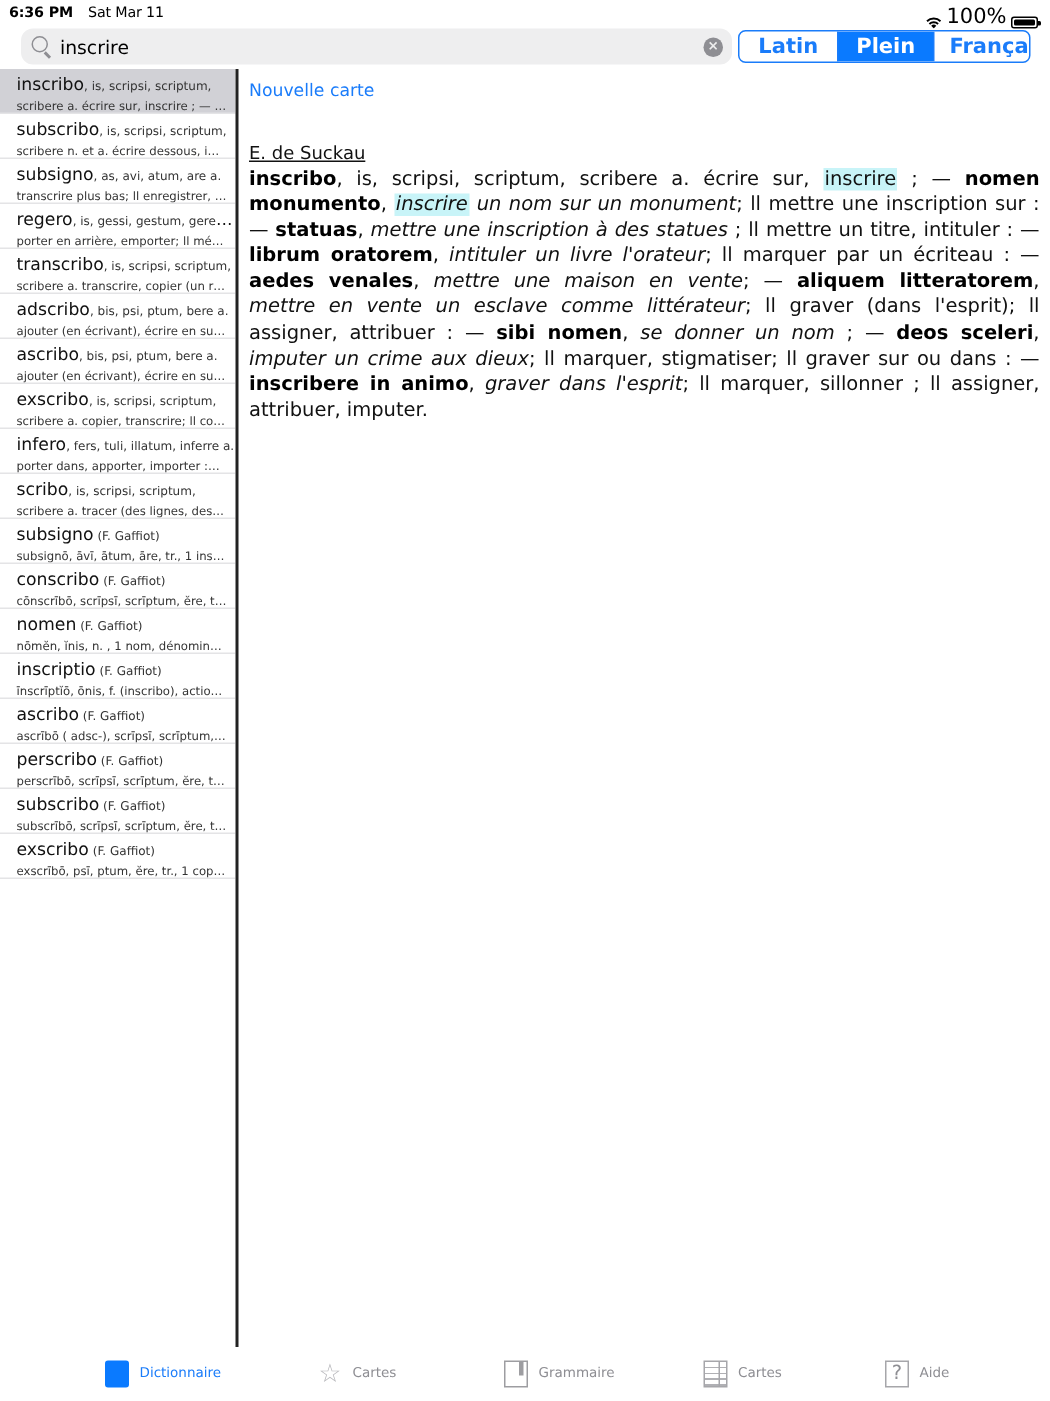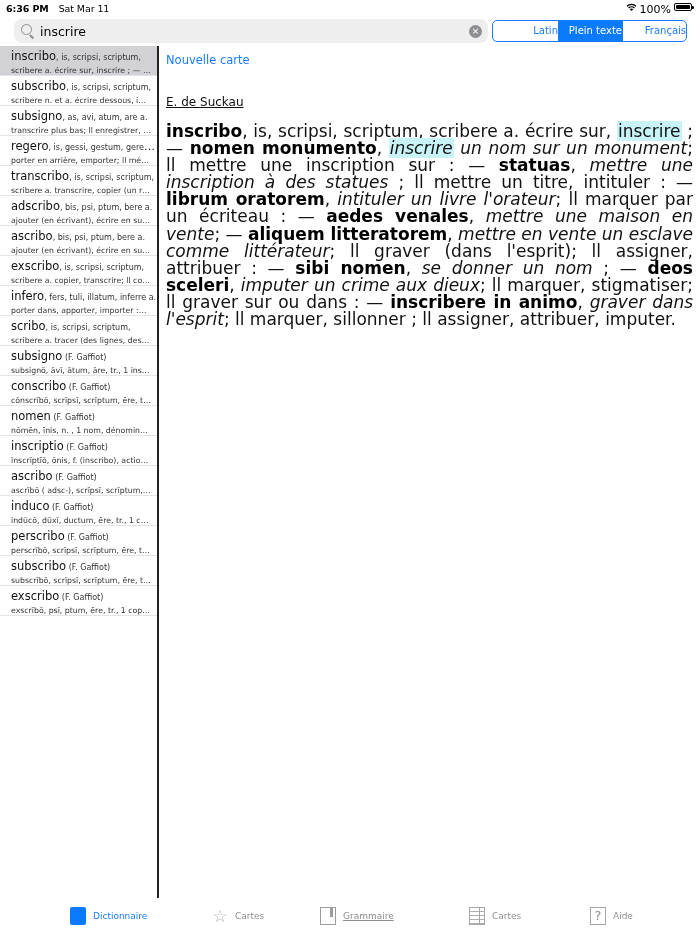--- a/index.html
+++ b/index.html
@@ -2,51 +2,51 @@
 <html><head>
 <meta charset="utf-8">
 <style>
   * { box-sizing: border-box; margin: 0; padding: 0; }
   html, body { width: 700px; height: 934px; overflow: hidden; background: #fff; }
   body { font-family: "DejaVu Sans", sans-serif; color: #000; position: relative; }
 
   .status-bar { position: absolute; top: 0; left: 0; width: 700px; height: 16px; font-size: 9.5px; }
   .status-left { position: absolute; left: 6px; top: 3px; font-weight: bold; letter-spacing: -0.1px; }
   .status-left span + span { margin-left: 10px; font-weight: normal; }
-  .status-right { position: absolute; right: 8px; top: 3px; display: flex; align-items: flex-start; gap: 3px; font-size: 11px; }
+  .status-right { position: absolute; right: 8px; top: 3px; display: flex; align-items: flex-end; gap: 3px; font-size: 14px; }
   .battery { width: 18px; height: 8px; border: 1px solid #000; border-radius: 2px; position: relative; padding: 1px; }
   .battery::after { content: ""; position: absolute; right: -3px; top: 2px; width: 2px; height: 3px; background: #000; border-radius: 0 1px 1px 0; }
   .battery-fill { width: 100%; height: 100%; background: #000; border-radius: 1px; }
 
   .search-bar { position: absolute; left: 14px; top: 19px; width: 474px; height: 24px; background: #eeeeef; border-radius: 8px; display: flex; align-items: center; }
   .search-icon { margin-left: 7px; width: 14px; height: 14px; position: relative; }
   .search-icon::before { content: ""; position: absolute; left: 0; top: 0; width: 9px; height: 9px; border: 1.4px solid #8e8e93; border-radius: 50%; }
   .search-icon::after { content: ""; position: absolute; left: 9px; top: 10px; width: 5px; height: 1.5px; background: #8e8e93; transform: rotate(45deg); transform-origin: left center; }
   .search-input { border: none; background: transparent; font-family: "DejaVu Sans", sans-serif; font-size: 12.5px; margin-left: 5px; flex: 1; outline: none; color: #000; }
   .clear-btn { width: 13px; height: 13px; border-radius: 50%; background: #8e8e93; color: #eee; font-size: 9px; line-height: 13px; text-align: center; margin-right: 6px; font-weight: bold; }
 
   .segmented { position: absolute; left: 492px; top: 20px; width: 195px; height: 22px; border: 1px solid #1a7cfa; border-radius: 5px; display: flex; overflow: hidden; }
-  .seg { flex: 1; text-align: right; font-size: 10px; line-height: 20px; color: #1a7cfa; border-left: 1px solid #1a7cfa; }
+  .seg { flex: 1; text-align: center; font-size: 14px; line-height: 20px; color: #1a7cfa; border-left: 1px solid #1a7cfa; font-weight: bold; }
   .seg:first-child { border-left: none; }
   .seg.active { background: #0a7aff; color: #fff; }
   .seg.s0 { flex: 0 0 65px; } .seg.s1 { flex: 0 0 64px; } .seg.s2 { flex: 1; padding-left: 10px; }
 
   .sidebar { position: absolute; left: 0; top: 46px; width: 157px; height: 852px; overflow: hidden; }
   .sidebar-divider { position: absolute; left: 157px; top: 46px; width: 2px; height: 852px; background: #222; }
   .list-item { height: 30px; padding: 4px 0 0 11px; border-bottom: 1px solid #e4e4e6; white-space: nowrap; overflow: hidden; }
   .list-item.selected { background: #d1d1d6; }
   .li-top { font-size: 11px; line-height: 12px; color: #111; overflow: hidden; text-overflow: ellipsis; }
   .li-head { font-size: 11.5px; }
   .li-meta { font-size: 8px; color: #333; }
   .li-bottom { font-size: 7.8px; line-height: 11px; color: #333; overflow: hidden; text-overflow: ellipsis; width: 140px; margin-top: 1px; }
 
   .content { position: absolute; left: 166px; top: 46px; width: 527px; }
   .new-card { display: block; color: #1a7cfa; font-size: 11.5px; margin-top: 7px; width: 100%; }
   .source { margin-top: 28px; font-size: 12px; text-decoration: underline; color: #111; }
-  .entry { margin-top: 14px; font-size: 17px; line-height: 17.1px; text-align: justify; color: #111; }
+  .entry { margin-top: 2px; font-size: 13px; line-height: 17.1px; text-align: justify; color: #111; }
   .entry b { font-weight: bold; color: #000; }
   .entry i { font-style: italic; }
   .hl { background: #c8f4f8; padding: 0 1px; }
 
   .tabbar { position: absolute; left: 0; top: 898px; width: 700px; height: 36px; background: #fff; }
   .tab { position: absolute; top: 9px; display: flex; align-items: center; gap: 7px; font-size: 9px; color: #8e8e93; }
   .tab.active { color: #1a7cfa; }
   .tab .ic { width: 16px; height: 18px; }
   .ic-book { background: #0a7aff; border-radius: 2px; }
   .ic-star { font-size: 17px; line-height: 18px; color: #b7b7bb; width: 16px; text-align: center; }
@@ -143,24 +143,20 @@
     </div>
     <div class="list-item">
       <div class="li-top"><span class="li-head">inscriptio</span><span class="li-meta"> (F. Gaffiot)</span></div>
       <div class="li-bottom">īnscrīptĭō, ōnis, f. (inscribo), action…</div>
     </div>
     <div class="list-item">
       <div class="li-top"><span class="li-head">ascribo</span><span class="li-meta"> (F. Gaffiot)</span></div>
       <div class="li-bottom">ascrībō ( adsc-), scrīpsī, scrīptum,…</div>
     </div>
     <div class="list-item">
-      <div class="li-top"><span class="li-head">induco</span><span class="li-meta"> (F. Gaffiot)</span></div>
-      <div class="li-bottom">indūcō, dūxī, ductum, ĕre, tr., 1 co…</div>
-    </div>
-    <div class="list-item">
       <div class="li-top"><span class="li-head">perscribo</span><span class="li-meta"> (F. Gaffiot)</span></div>
       <div class="li-bottom">perscrībō, scrīpsī, scrīptum, ĕre, tr.…</div>
     </div>
     <div class="list-item">
       <div class="li-top"><span class="li-head">subscribo</span><span class="li-meta"> (F. Gaffiot)</span></div>
       <div class="li-bottom">subscrībō, scrīpsī, scrīptum, ĕre, tr.…</div>
     </div>
     <div class="list-item">
       <div class="li-top"><span class="li-head">exscribo</span><span class="li-meta"> (F. Gaffiot)</span></div>
       <div class="li-bottom">exscrībō, psī, ptum, ĕre, tr., 1 copi…</div>
@@ -176,21 +172,21 @@
 
 <div class="tabbar" id="tabbar">
     <div class="tab active" style="left: 70px;">
       <span class="ic ic-book"></span>
       <span>Dictionnaire</span>
     </div>
     <div class="tab" style="left: 212px;">
       <span class="ic ic-star">☆</span>
       <span>Cartes</span>
     </div>
-    <div class="tab" style="left: 320px; text-decoration: underline;">
+    <div class="tab" style="left: 336px;">
       <span class="ic ic-gram"></span>
       <span>Grammaire</span>
     </div>
     <div class="tab" style="left: 469px;">
       <span class="ic ic-text"></span>
       <span>Cartes</span>
     </div>
     <div class="tab" style="left: 590px;">
       <span class="ic ic-help">?</span>
       <span>Aide</span>

